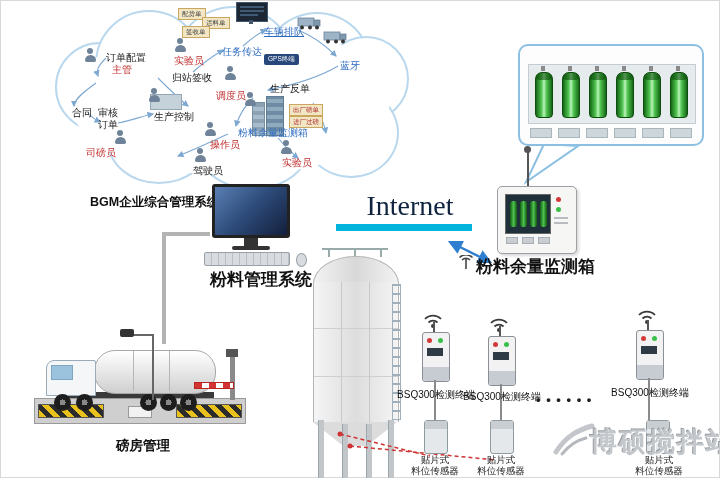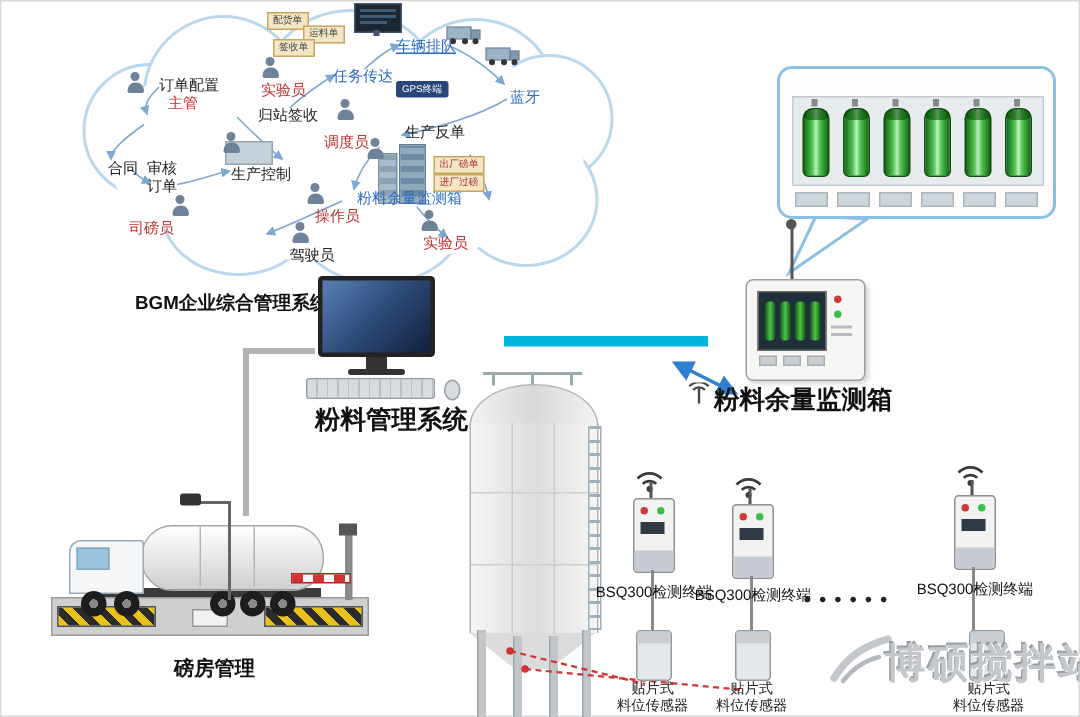--- a/index.html
+++ b/index.html
@@ -146,20 +146,21 @@
 
   <div class="abs" style="left:212px;top:184px;width:78px;height:54px;background:#222;border-radius:3px;padding:3px;box-sizing:border-box;">
     <div style="width:100%;height:100%;background:linear-gradient(135deg,#5a7fb4 0%,#2c4a78 50%,#141f3c 100%);"></div>
   </div>
   <div class="abs" style="left:244px;top:238px;width:14px;height:8px;background:#333;"></div>
   <div class="abs" style="left:232px;top:246px;width:38px;height:4px;background:#333;border-radius:2px;"></div>
   <div class="abs" style="left:204px;top:252px;width:84px;height:12px;background:repeating-linear-gradient(90deg,#d8dce0 0 6px,#b9bfc5 6px 7px);border:1px solid #98a0a8;border-radius:2px;"></div>
   <div class="abs" style="left:296px;top:253px;width:9px;height:12px;background:#d8dce0;border:1px solid #98a0a8;border-radius:50%;"></div>
   <span class="lbl main" style="left:210px;top:270px;">粉料管理系统</span>
 
+  <span class="abs" style="left:340px;top:190px;width:140px;text-align:center;font-family:'Liberation Serif','DejaVu Serif',serif;font-size:28px;color:#0f2340;">Internet</span>
   <div class="abs" style="left:336px;top:224px;width:136px;height:7px;background:#00b4dc;"></div>
 
   <svg class="abs" style="left:442px;top:236px;" width="58" height="34">
     <defs>
       <marker id="ba1" markerWidth="7" markerHeight="7" refX="5" refY="3" orient="auto">
         <path d="M0,0 L6,3 L0,6 Z" fill="#2f7fd0"></path>
       </marker>
       <marker id="ba2" markerWidth="7" markerHeight="7" refX="1" refY="3" orient="auto">
         <path d="M6,0 L0,3 L6,6 Z" fill="#2f7fd0"></path>
       </marker>

